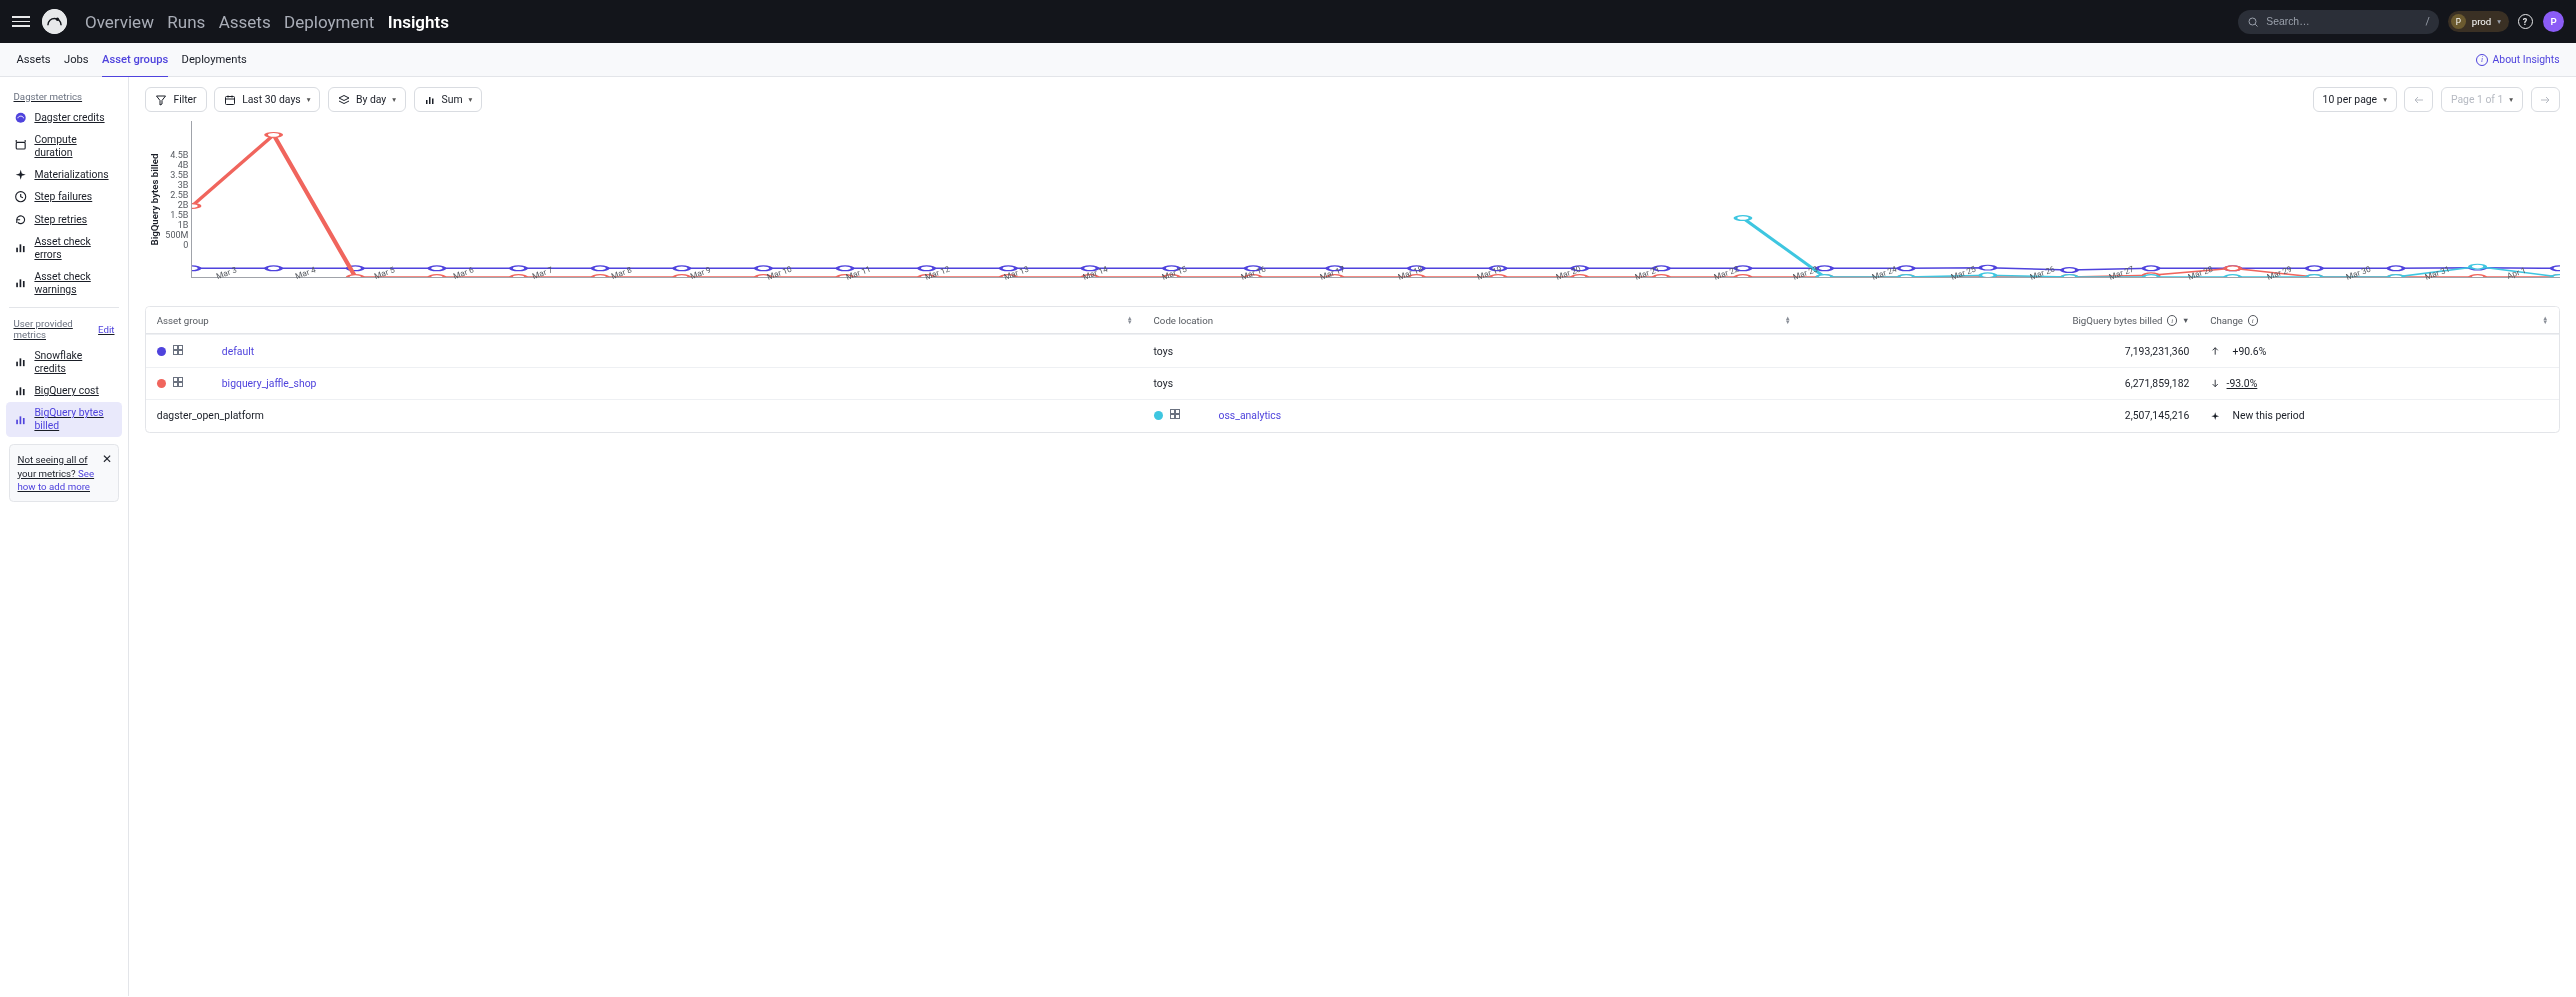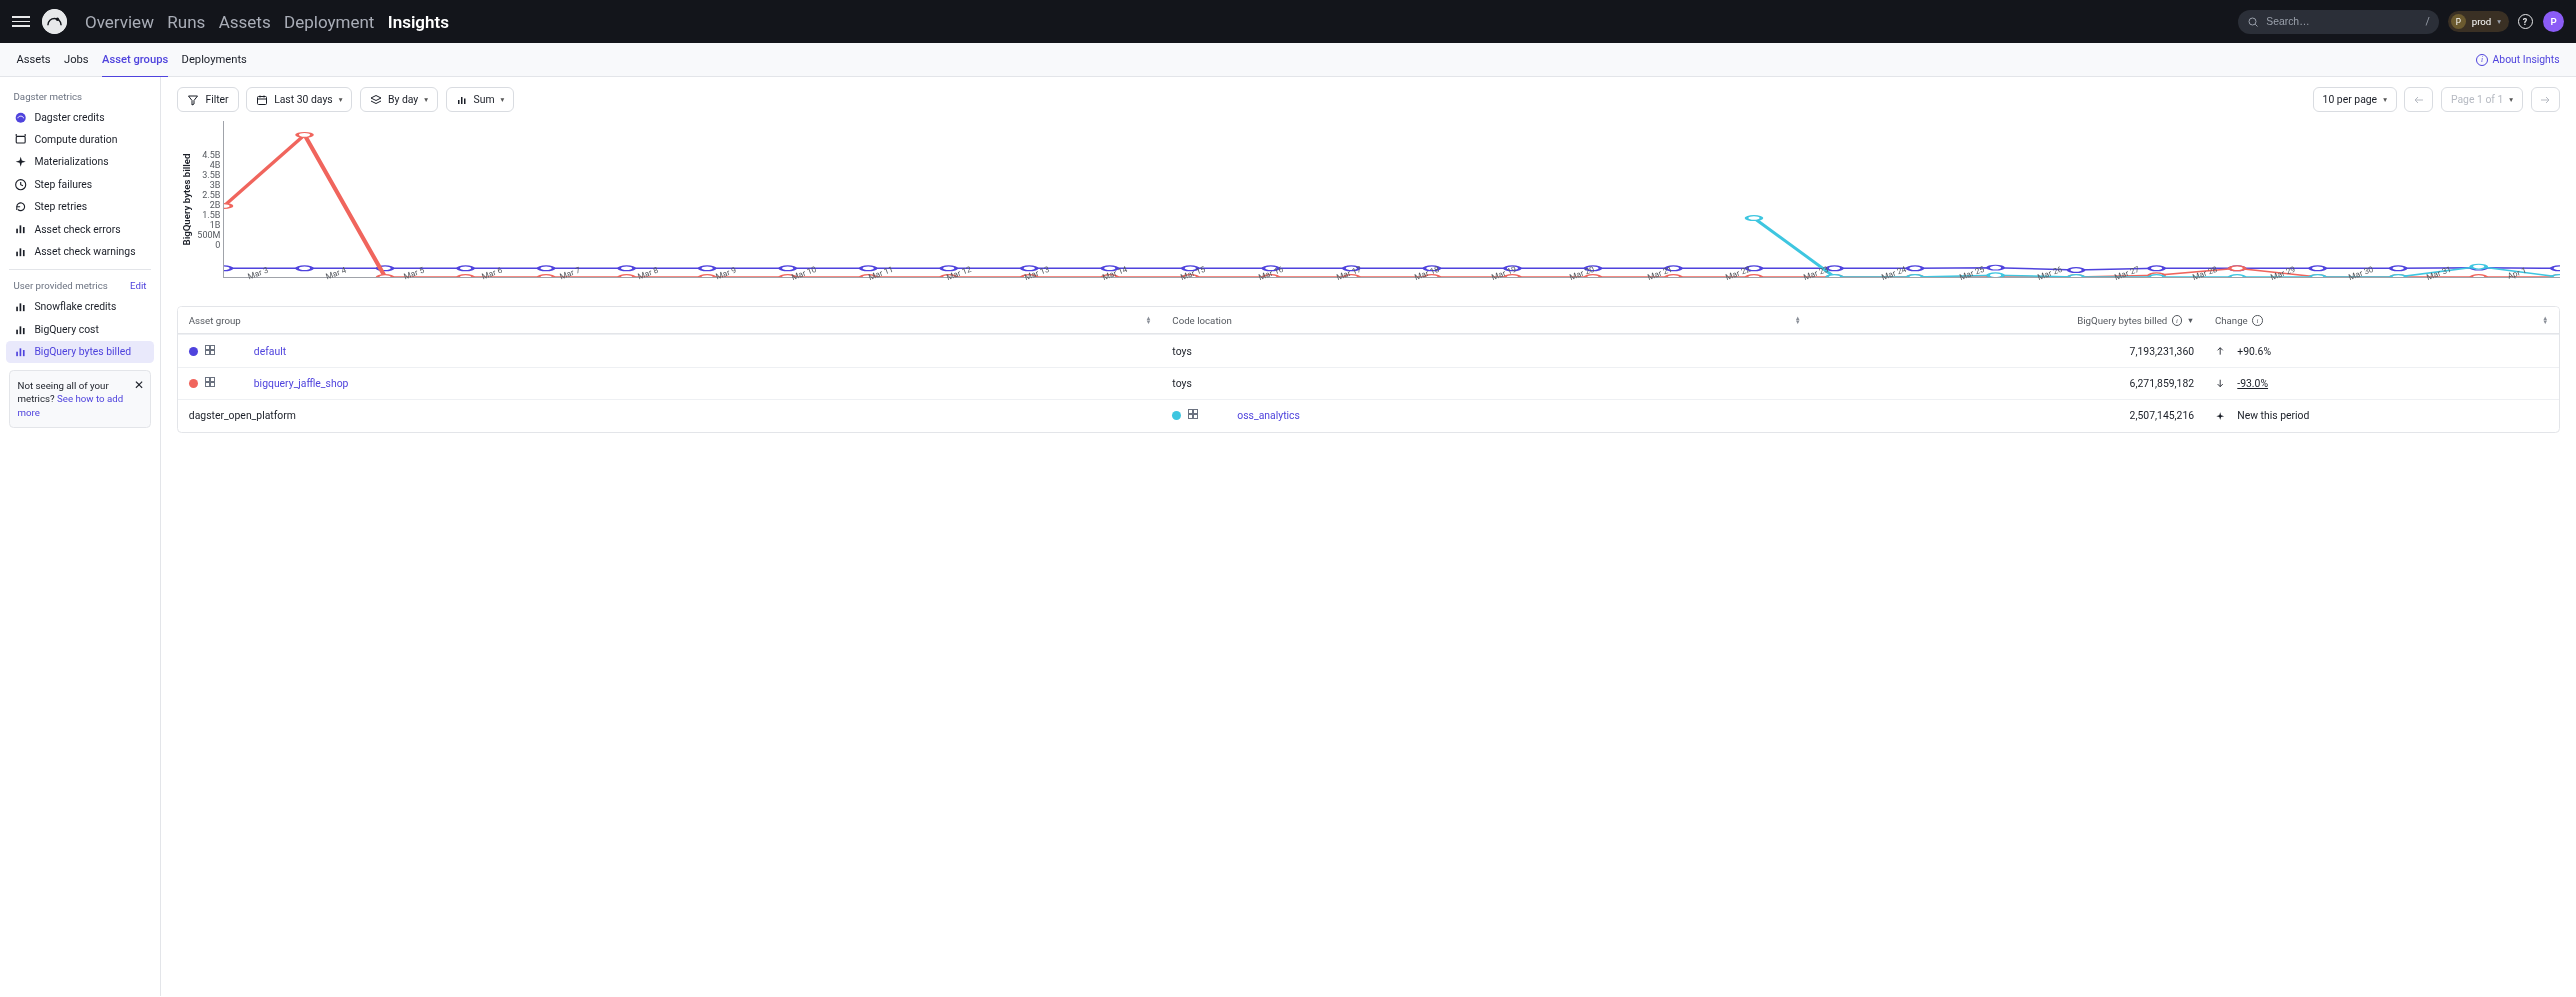--- a/index.html
+++ b/index.html
@@ -28,21 +28,21 @@
 
   
   .subnav { border-bottom: 0.7px solid #e3e5e9; display: flex; align-items: center; padding: 0 16.4px; height: 34px; background: #f8f9fb; }
   .subnav .tab { padding: 0 0 0 0; margin-right: 13.4px; cursor: pointer; color: #1a1e27; font-size: 11.2px; height: 34px; display: flex; align-items:center; border-bottom: 1.5px solid transparent;}
   .subnav .tab.active { color: #4f43dd; border-bottom-color: #4f43dd; font-weight: 500; }
   .subnav .right { margin-left: auto; display: flex; align-items: center; gap: 4.5px; color: #4f43dd; cursor: pointer; }
   .subnav .right .info-circle { width: 12px; height: 12px; border: 1.2px solid #4f43dd; border-radius: 50%; display:flex; align-items:center; justify-content:center; font-size:7.5px; color:#4f43dd; font-style: italic; font-family: Georgia, serif;}
 
   
   .body { display: flex; }
-  .sidebar { width: 161px; padding: 9px 6px; border-right: 0.7px solid #e3e5e9; min-height: calc(100vh - 78px); }
+  .sidebar { width: 129px; padding: 9px 6px; border-right: 0.7px solid #e3e5e9; min-height: calc(100vh - 78px); text-decoration: underline; }
   .sidebar .section-title { font-size: 9.7px; color: #6b7280; padding: 4.5px 7.5px; display:flex; align-items:center; justify-content: space-between;}
   .sidebar .section-title .link { color: #4f43dd; cursor: pointer; }
   .sidebar hr { border: none; border-top: 0.7px solid #e3e5e9; margin: 6px 3px; }
   .side-item { display:flex; align-items:center; gap:7.5px; padding: 4.5px 7.5px; border-radius: 4.5px; cursor: pointer; color: #1a1e27; font-size: 10.4px;}
   .side-item.active { background: #e9e9fb; color: #4f43dd; }
   .side-item .ic { width: 13.4px; height:13.4px; display:flex; align-items:center; justify-content:center; color: inherit;}
   .side-item.active .ic { color:#4f43dd; }
 
   .notice { margin: 7.5px 3px; border: 0.7px solid #e3e5e9; background: #f8f9fb; border-radius: 4.5px; padding: 7.5px 21px 7.5px 7.5px; font-size: 9.7px; color: #1a1e27; position: relative; line-height: 1.4;}
   .notice a { color: #4f43dd; text-decoration: none; }
@@ -491,21 +491,21 @@
                 </svg></span>
               <span class="name">bigquery_jaffle_shop</span>
             </div>
             <div class="cell">toys</div>
             <div class="cell right">6,271,859,182</div>
             <div class="cell">
               <svg viewBox="0 0 24 24" width="10.4" height="10.4" fill="none" stroke="currentColor" stroke-width="2">
                 <line x1="12" y1="4" x2="12" y2="20"></line>
                 <polyline points="6 14 12 20 18 14"></polyline>
               </svg>
-              <span style="margin-left:6px;text-decoration:underline;">-93.0%</span>
+              <span style="text-decoration:underline;">-93.0%</span>
             </div>
           </div>
           <div class="row">
             <div class="cell">dagster_open_platform</div>
             <div class="cell link-cell">
               <span class="dot" style="background:#3ec6e0"></span>
               <span class="asset-group-ic"><svg viewBox="0 0 24 24" width="12" height="12" fill="none" stroke="#6b7280" stroke-width="2">
                   <rect x="3" y="3" width="8" height="8"></rect>
                   <rect x="13" y="3" width="8" height="8"></rect>
                   <rect x="3" y="13" width="8" height="8"></rect>

